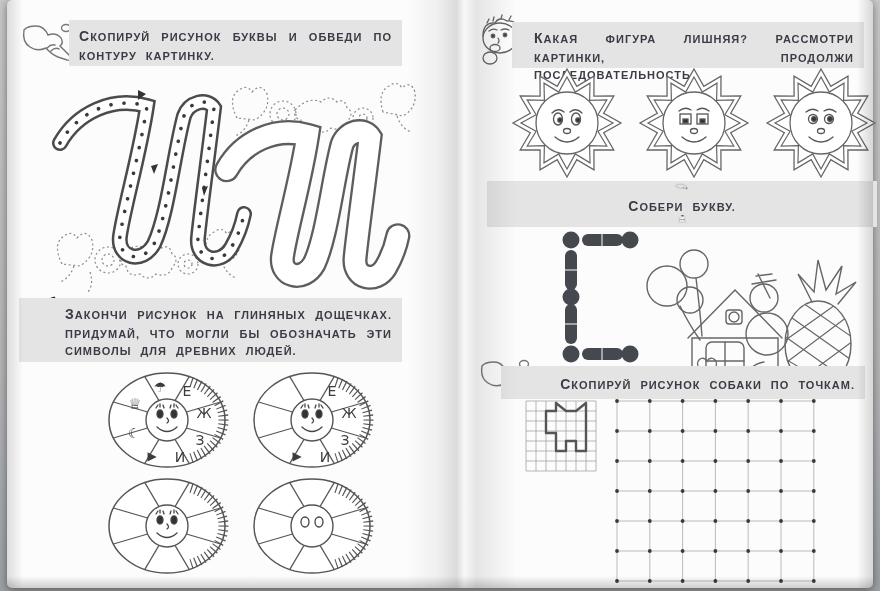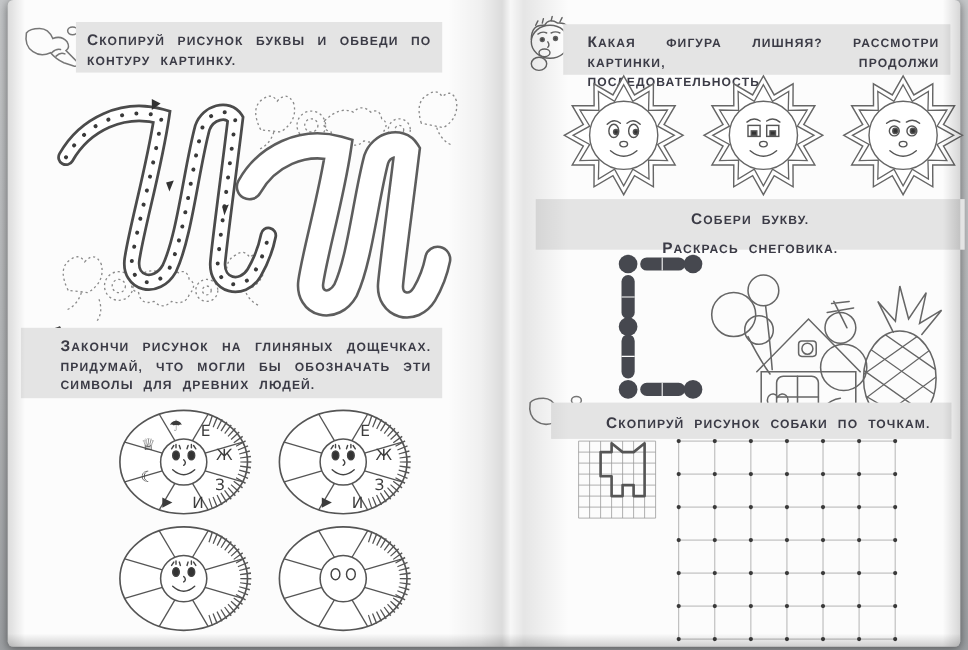--- a/index.html
+++ b/index.html
@@ -16,21 +16,21 @@
          background:linear-gradient(90deg,rgba(0,0,0,.13),rgba(0,0,0,0));}
   .edge-right{right:0;top:0;width:16px;height:100%;border-radius:0 5px 5px 0;
          background:linear-gradient(270deg,rgba(0,0,0,.15),rgba(0,0,0,0));}
   .edge-bottom{left:0;bottom:0;width:100%;height:12px;border-radius:0 0 5px 5px;
          background:linear-gradient(0deg,rgba(0,0,0,.18),rgba(0,0,0,0));}
   .bar{position:absolute;background:#e4e4e4;}
   .instr{display:block;margin:0;padding:6px 10px;color:#3b3b46;font-weight:bold;
          font-size:11px;line-height:1.55;letter-spacing:1px;word-spacing:5px;
          text-transform:uppercase;text-align:justify;}
   .instr::first-letter{font-size:14px;}
-  .instr.single{text-align:left;}
+  .instr.single{text-align:right;}
   .icn{position:absolute;}
   .flexbar{display:flex;align-items:center;gap:6px;padding:2px 6px;flex-direction:column;}
   .flexbar .instr{padding:0 4px;display:inline-block;text-align:left;}
   svg{display:block;}
   .art{position:absolute;}
 </style>
 </head>
 <body>
 
 <div class="scene">
@@ -99,21 +99,21 @@
           <circle cx="20" cy="30" r="1.4" fill="#444"></circle>
           <circle cx="34" cy="30" r="1.4" fill="#444"></circle>
           <path d="M25,34 Q27,38 25,40"></path>
           <path d="M22,45 Q27,49 32,45"></path>
           <path d="M14,38 Q16,42 14,46"></path>
           <path d="M40,38 Q38,42 40,46"></path>
         </g>
       </svg>
 
       <div class="bar" style="left:12px;top:298px;width:383px;height:64px;">
-        <span class="instr" style="padding-left:36px;">Закончи рисунок на глиняных дощечках. Придумай, что могли бы обозначать эти символы для древних людей.</span>
+        <span class="instr" style="padding-left:46px;">Закончи рисунок на глиняных дощечках. Придумай, что могли бы обозначать эти символы для древних людей.</span>
       </div>
 
       <svg class="art" style="left:92px;top:366px;" width="292" height="225" viewBox="0 0 292 225">
         <defs>
           <g id="discbase">
             <ellipse rx="58" ry="47" fill="#fff" stroke="#555" stroke-width="1.5"></ellipse>
             <path d="M 24,-38 A 52 41 0 0 1 24,38" fill="none" stroke="#555" stroke-width="10" stroke-dasharray="1.2,3.2"></path>
             <g stroke="#555" stroke-width="1.2">
               <line x1="19.4" y1="8" x2="53.6" y2="18"></line>
               <line x1="8" y1="19.4" x2="22.2" y2="43.4"></line>
@@ -263,21 +263,20 @@
             <path d="M10,28 Q8,44 4,52"></path>
               <path d="M44,28 Q46,44 50,52"></path>
             <circle cx="20" cy="30" r="4"></circle>
               <circle cx="34" cy="30" r="4"></circle>
             <circle cx="20" cy="30" r="1.4" fill="#444"></circle>
               <circle cx="34" cy="30" r="1.4" fill="#444"></circle>
             <path d="M25,34 Q27,38 25,40"></path>
               <path d="M22,45 Q27,49 32,45"></path>
           </g>
         </svg>
-        <span class="instr">Раскрась снеговика.</span>
       </div>
 
       <svg class="art" style="left:100px;top:228px;" width="92" height="138" viewBox="0 0 92 138">
         <g fill="#46484f">
           <rect x="27" y="6" width="41" height="12" rx="6"></rect>
           <rect x="27" y="120" width="41" height="12" rx="6"></rect>
           <rect x="10" y="22" width="12" height="40" rx="6"></rect>
           <rect x="10" y="76" width="12" height="40" rx="6"></rect>
           <circle cx="16" cy="12" r="8.5"></circle>
           <circle cx="75" cy="12" r="8.5"></circle>

